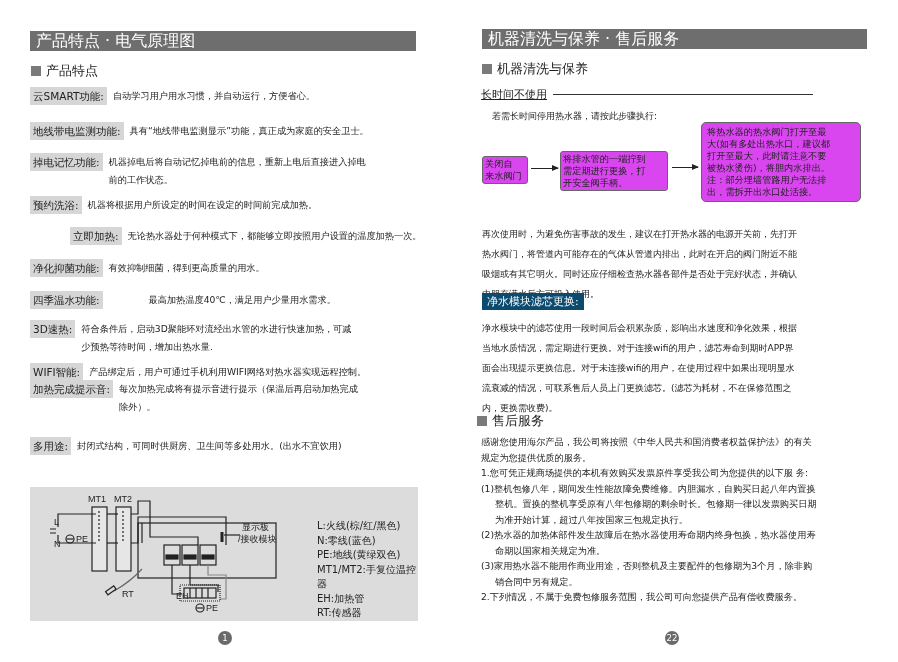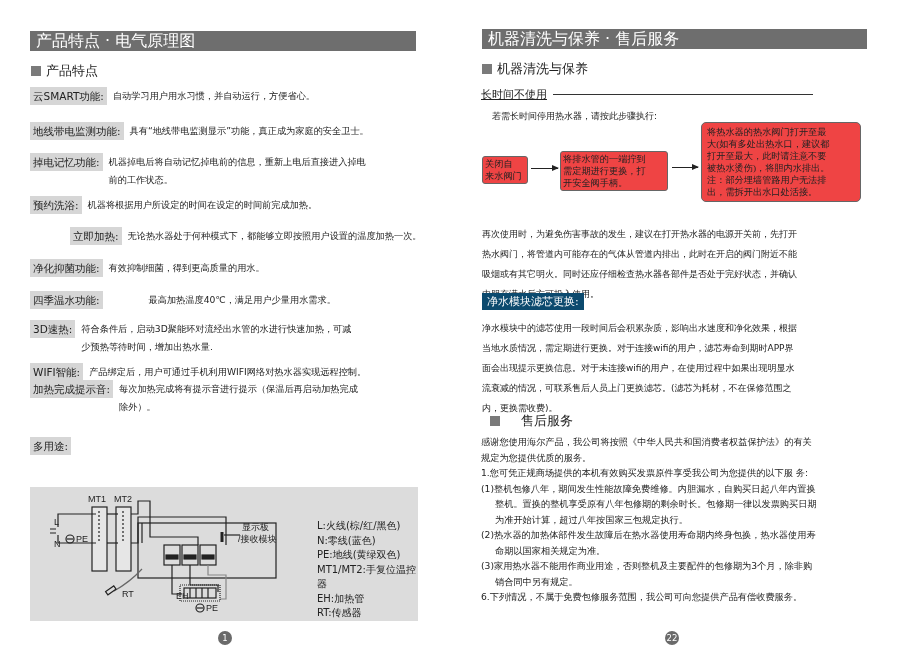--- a/index.html
+++ b/index.html
@@ -38,22 +38,22 @@
     color: #fff; font-size: 8.5px; line-height: 14px; text-align: center;
   }
 
   .sub-head-line { position: absolute; font-size: 11px; display: flex; align-items: center; text-decoration: underline; }
   .sub-head-line .line { height: 1px; background: #333; width: 260px; margin-left: 6px; }
 
   .para { position: absolute; font-size: 9px; line-height: 20px; color: #222; }
   .para2 { position: absolute; font-size: 9.2px; line-height: 15.5px; color: #222; }
 
   .flow-box {
-    position: absolute; border: 1px solid #666; border-radius: 3px; background: #ef4444;
-    font-size: 9.2px; line-height: 12px; padding: 1px 2px; color: #222; font-family: Liberation Serif, serif;
+    position: absolute; border: 1px solid #666; border-radius: 3px; background: #d946ef;
+    font-size: 9.2px; line-height: 12px; padding: 1px 2px; color: #222;
   }
   .arrow { position: absolute; height: 1px; background: #222; }
   .arrow::after {
     content: ""; position: absolute; right: -1px; top: -3px;
     border-left: 7px solid #222; border-top: 3.5px solid transparent; border-bottom: 3.5px solid transparent;
   }
   .tag-dark {
     position: absolute; background: #0c4a6e; color: #fff; font-size: 11px; line-height: 17px;
     padding: 0 5px; border-radius: 0;
   }
@@ -129,20 +129,23 @@
       </div>
       <div class="feat" style="left: 30px; top: 380px;">
         <span class="lbl">加热完成提示音:</span>
         <div class="desc">
           <div>每次加热完成将有提示音进行提示（保温后再启动加热完成</div>
           <div>除外）。</div>
         </div>
       </div>
       <div class="feat" style="left: 30px; top: 437px;">
         <span class="lbl">多用途:</span>
+        <div class="desc">
+          <div>封闭式结构，可同时供厨房、卫生间等多处用水。(出水不宜饮用)</div>
+        </div>
       </div>
     </div>
 
   <div class="section-head" style="left:31px; top:486px;">
     <span class="sq"></span>
     <span>电气原理图</span>
   </div>
 
   <div class="diagram-box">
     <svg width="388" height="134" style="position:absolute;left:0;top:0">
@@ -270,33 +273,33 @@
   <div class="tag-dark" style="left:33px; top:293px;">净水模块滤芯更换:</div>
 
   <div class="para" id="filter" style="left:33px; top:318px;">
       <div>净水模块中的滤芯使用一段时间后会积累杂质，影响出水速度和净化效果，根据</div>
       <div>当地水质情况，需定期进行更换。对于连接wifi的用户，滤芯寿命到期时APP界</div>
       <div>面会出现提示更换信息。对于未连接wifi的用户，在使用过程中如果出现明显水</div>
       <div>流衰减的情况，可联系售后人员上门更换滤芯。(滤芯为耗材，不在保修范围之</div>
       <div>内，更换需收费)。</div>
     </div>
 
-  <div class="section-head" style="left:41px; top:412px;gap:16px;">
+  <div class="section-head" style="left:28px; top:412px;">
     <span class="sq"></span>
     <span>售后服务</span>
   </div>
 
   <div class="para2" id="service" style="left:32px; top:434px;">
       <div>感谢您使用海尔产品，我公司将按照《中华人民共和国消费者权益保护法》的有关</div>
       <div>规定为您提供优质的服务。</div>
       <div>1.您可凭正规商场提供的本机有效购买发票原件享受我公司为您提供的以下服 务:</div>
       <div>(1)整机包修八年，期间发生性能故障免费维修。内胆漏水，自购买日起八年内置换</div>
       <div class="indent">整机。置换的整机享受原有八年包修期的剩余时长。包修期一律以发票购买日期</div>
       <div class="indent">为准开始计算，超过八年按国家三包规定执行。</div>
       <div>(2)热水器的加热体部件发生故障后在热水器使用寿命期内终身包换，热水器使用寿</div>
       <div class="indent">命期以国家相关规定为准。</div>
       <div>(3)家用热水器不能用作商业用途，否则整机及主要配件的包修期为3个月，除非购</div>
       <div class="indent">销合同中另有规定。</div>
-      <div>6.下列情况，不属于免费包修服务范围，我公司可向您提供产品有偿收费服务。</div>
+      <div>2.下列情况，不属于免费包修服务范围，我公司可向您提供产品有偿收费服务。</div>
     </div>
 
   <div class="page-num" style="left:216px; top:631px;">22</div>
 </div>
 
 </body></html>

